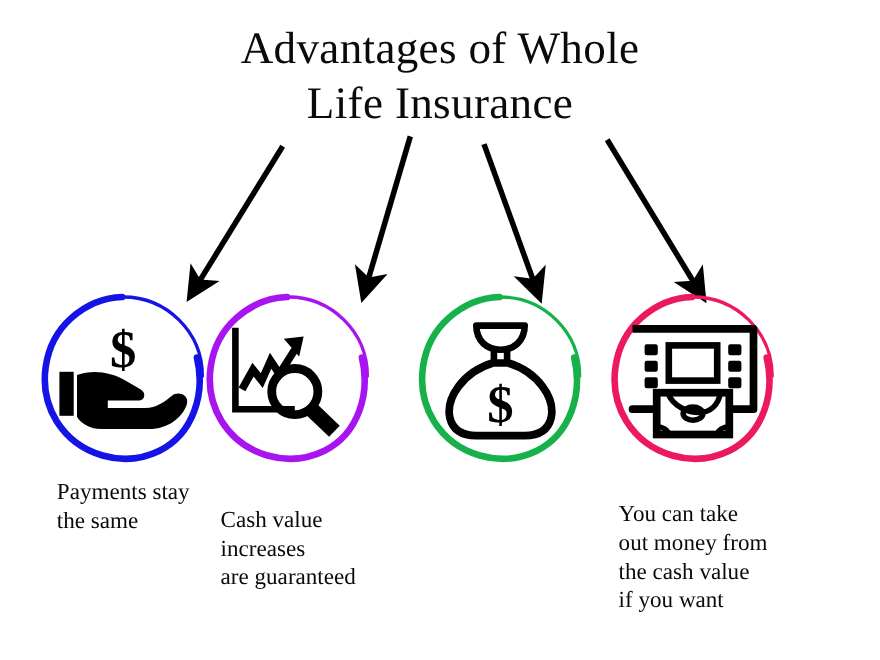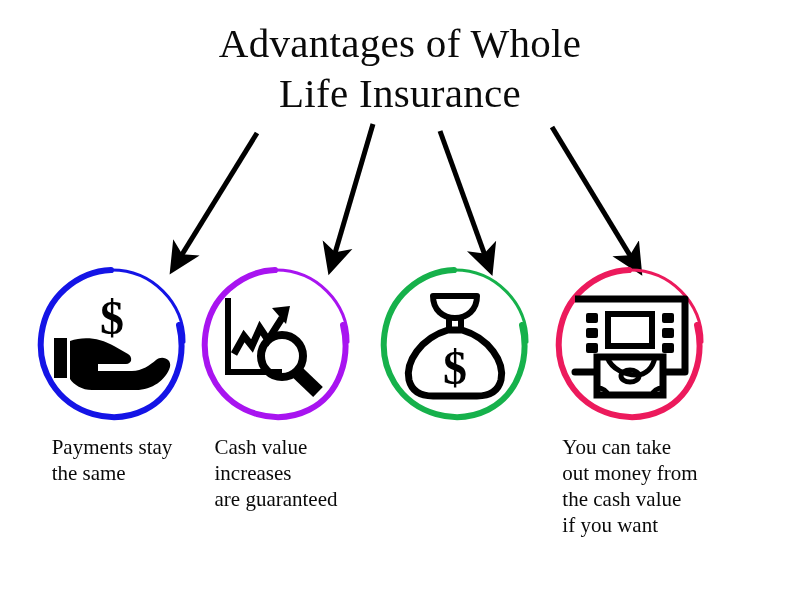--- a/index.html
+++ b/index.html
@@ -96,21 +96,21 @@
       <svg width="160" height="160" viewBox="0 0 160 160">
         <text x="80" y="72" text-anchor="middle" font-family="&quot;Liberation Serif&quot;, serif" font-size="48" font-weight="bold" fill="#000">$</text>
         <rect x="22" y="76" width="13" height="40" fill="#000"></rect>
         <path d="M38 79 C 52 74 68 76 82 84 L 96 92 C 101 95 100 102 94 102 L 66 102 L 66 109 L 100 109 C 110 109 118 103 124 98 C 130 93 140 97 138 105 C 134 118 120 128 104 128 L 60 128 C 50 128 42 123 38 117 Z" fill="#000"></path>
       </svg>
     </div>
     <div class="caption">Payments stay
 the same</div>
   </div>
 
-  <div class="column" style="left:176px;">
+  <div class="column" style="left:162px;gap:25px;">
     <div class="badge">
       <svg width="160" height="160" viewBox="0 0 160 160">
         <path class="ring-thin" d="M80 8 C 119.8 8 152 40.2 152 80" fill="none" stroke-linecap="round" stroke-width="3" stroke="#A814F0"></path>
         <path class="ring-thick" d="M147 63 C 155 96 143.6 132.4 113 147.8 C 80 164 39 152 19.5 121 C 1 91 7 50 33 27 C 46 15.6 62 8.6 79 8.05" fill="none" stroke-linecap="round" stroke-width="6" stroke="#A814F0"></path>
       </svg>
       <svg width="160" height="160" viewBox="0 0 160 160">
         <path d="M32 36 L32 110 L86 110" fill="none" stroke="#000" stroke-width="6"></path>
         <path d="M38 92 L48 74 L56 84 L64 66 L72 78 L86 56" fill="none" stroke="#000" stroke-width="7" stroke-linejoin="miter"></path>
         <path d="M76 46 L94 44 L90 62 Z" fill="#000"></path>
         <circle cx="86" cy="94" r="21" fill="none" stroke="#000" stroke-width="8"></circle>
@@ -130,21 +130,21 @@
       </svg>
       <svg width="160" height="160" viewBox="0 0 160 160">
         <path d="M58 34 L102 34 C 102 48 92 56 80 56 C 68 56 58 48 58 34 Z" fill="none" stroke="#000" stroke-width="6" stroke-linejoin="round"></path>
         <path d="M74 56 L74 70 M86 56 L86 70" stroke="#000" stroke-width="6"></path>
         <path d="M73 68 C 46 76 30 100 34 118 C 37 130 46 134 58 134 L 102 134 C 114 134 123 130 126 118 C 130 100 114 76 87 68 Z" fill="none" stroke="#000" stroke-width="7" stroke-linejoin="round"></path>
         <text x="80" y="122" text-anchor="middle" font-family="&quot;Liberation Serif&quot;, serif" font-size="48" font-weight="bold" fill="#000">$</text>
       </svg>
     </div>
   </div>
 
-  <div class="column" style="left:530px;">
+  <div class="column" style="left:530px;gap:20px;">
     <div class="badge">
       <svg width="160" height="160" viewBox="0 0 160 160">
         <path class="ring-thin" d="M80 8 C 119.8 8 152 40.2 152 80" fill="none" stroke-linecap="round" stroke-width="3" stroke="#EC1A5C"></path>
         <path class="ring-thick" d="M147 63 C 155 96 143.6 132.4 113 147.8 C 80 164 39 152 19.5 121 C 1 91 7 50 33 27 C 46 15.6 62 8.6 79 8.05" fill="none" stroke-linecap="round" stroke-width="6" stroke="#EC1A5C"></path>
       </svg>
       <svg width="160" height="160" viewBox="0 0 160 160">
         <path d="M25 37 L135 37 L135 110 L113 110 M47 110 L25 110 Z" fill="none" stroke="#000" stroke-width="7" stroke-linejoin="round"></path>
         <rect x="58" y="52" width="44" height="32" fill="none" stroke="#000" stroke-width="6"></rect>
         <rect x="36" y="51" width="12" height="10" rx="2" fill="#000"></rect>
         <rect x="36" y="66" width="12" height="10" rx="2" fill="#000"></rect>

